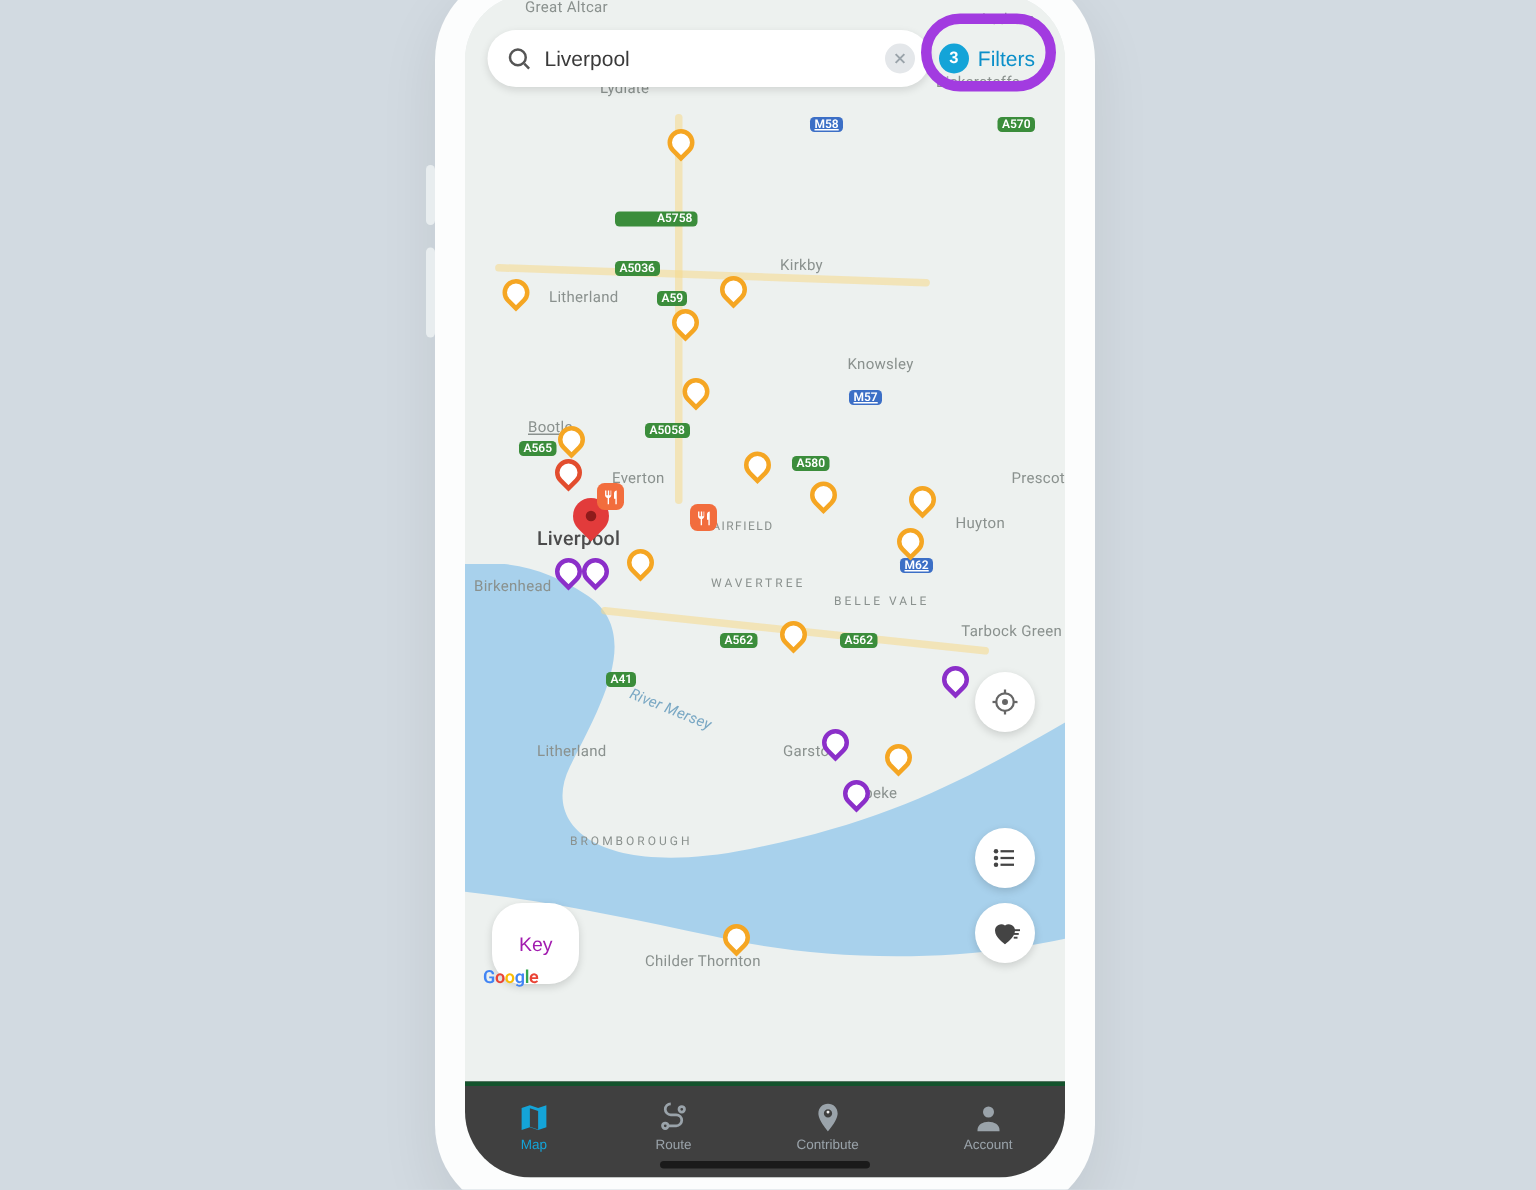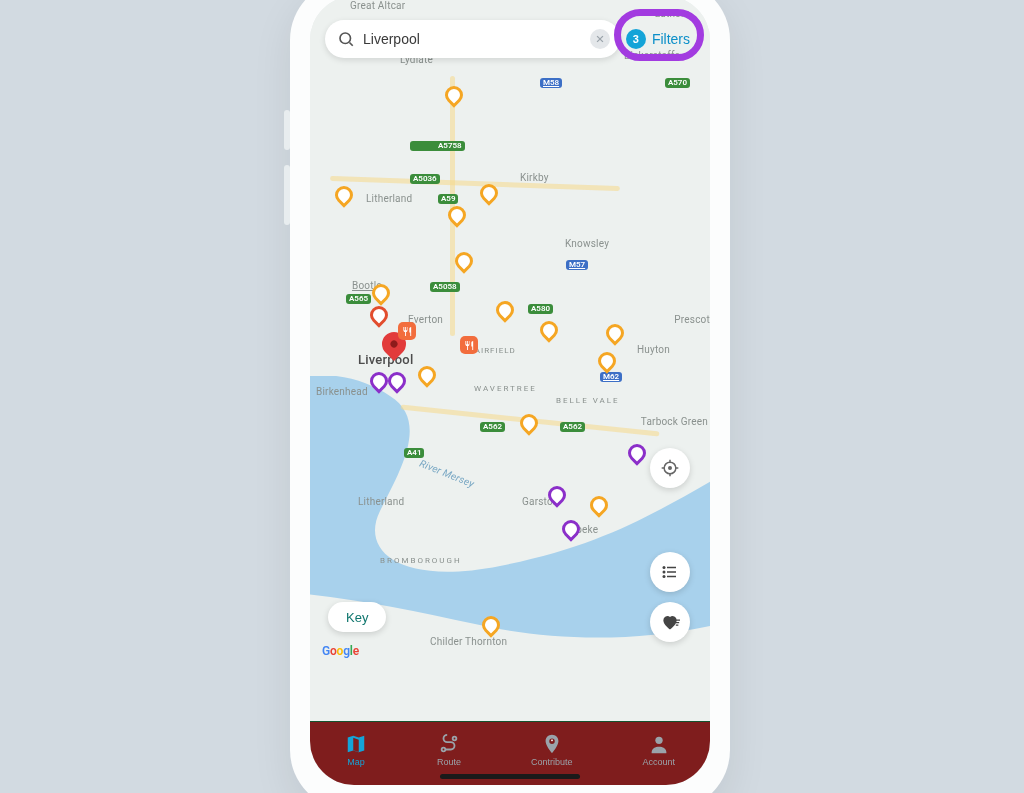--- a/index.html
+++ b/index.html
@@ -160,38 +160,38 @@
     position:absolute;width:40px;height:40px;border-radius:50%;
     background:#fff;border:none;box-shadow:0 2px 6px rgba(0,0,0,.15);
     display:flex;align-items:center;justify-content:center;cursor:pointer;
     color:#555;
   }
   .fab.locate{right:20px;top:452px;}
   .fab.list{right:20px;top:556px;}
   .fab.heart{right:20px;top:606px;}
   .keybtn{
     position:absolute;left:18px;top:606px;
-    height:30px;padding:0 18px;border:none;border-radius:20px;
+    height:54px;padding:0 18px;border:none;border-radius:20px;
     background:#fff;box-shadow:0 2px 6px rgba(0,0,0,.15);
-    font-size:13px;color:#0f766e;cursor:pointer;
+    font-size:13px;color:#a21caf;cursor:pointer;
   }
   .gbadge{
     position:absolute;left:12px;top:648px;
     font-size:12px;letter-spacing:-.2px;font-weight:600;
   }
   .gbadge span:nth-child(1){color:#4285F4;}
   .gbadge span:nth-child(2){color:#EA4335;}
   .gbadge span:nth-child(3){color:#FBBC05;}
   .gbadge span:nth-child(4){color:#4285F4;}
   .gbadge span:nth-child(5){color:#34A853;}
   .gbadge span:nth-child(6){color:#EA4335;}
   
   .tabbar{
     position:absolute;left:0;right:0;bottom:0;height:64px;
-    background:#7f1d1d;border-top:1px solid #14532d;
+    background:#404040;border-top:3px solid #14532d;
     display:flex;align-items:center;justify-content:space-around;
     padding-bottom:8px;
   }
   .tab{
     display:flex;flex-direction:column;align-items:center;gap:2px;
     background:none;border:none;cursor:pointer;color:#9aa3aa;
     font-size:9px;
   }
   .tab.active{color:#14a4d8;}
   .tab svg{width:22px;height:22px;}

